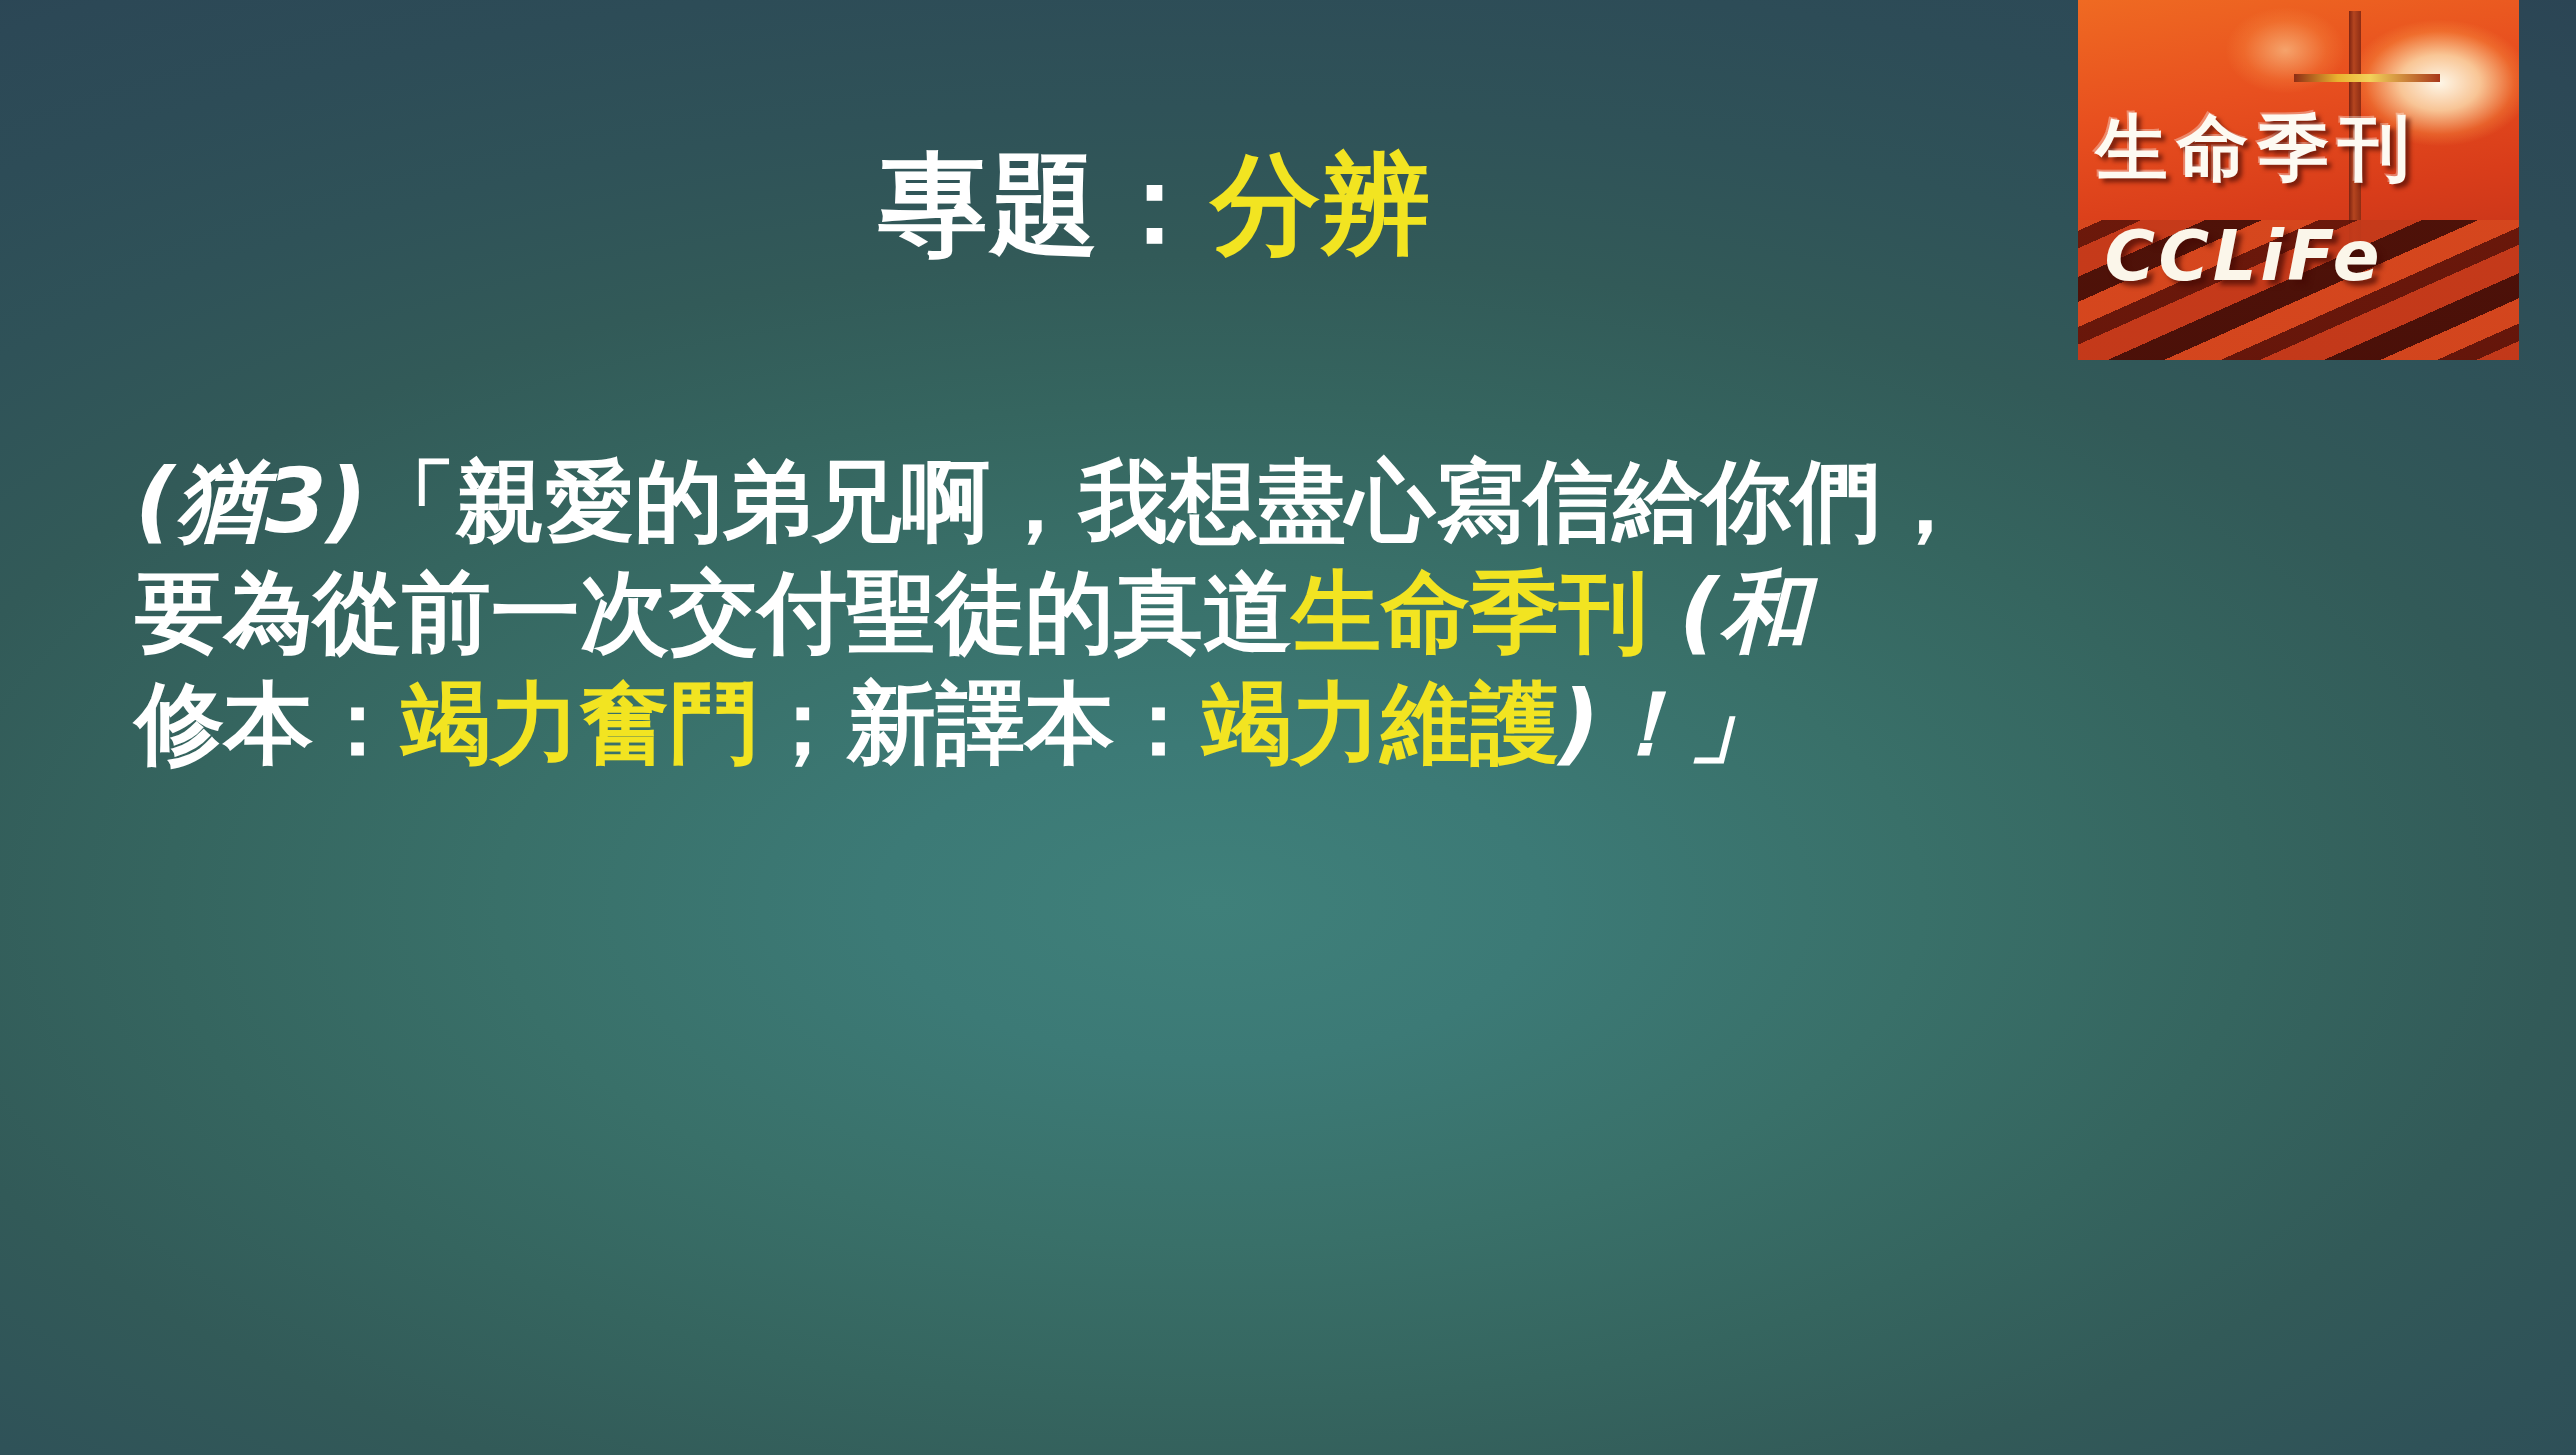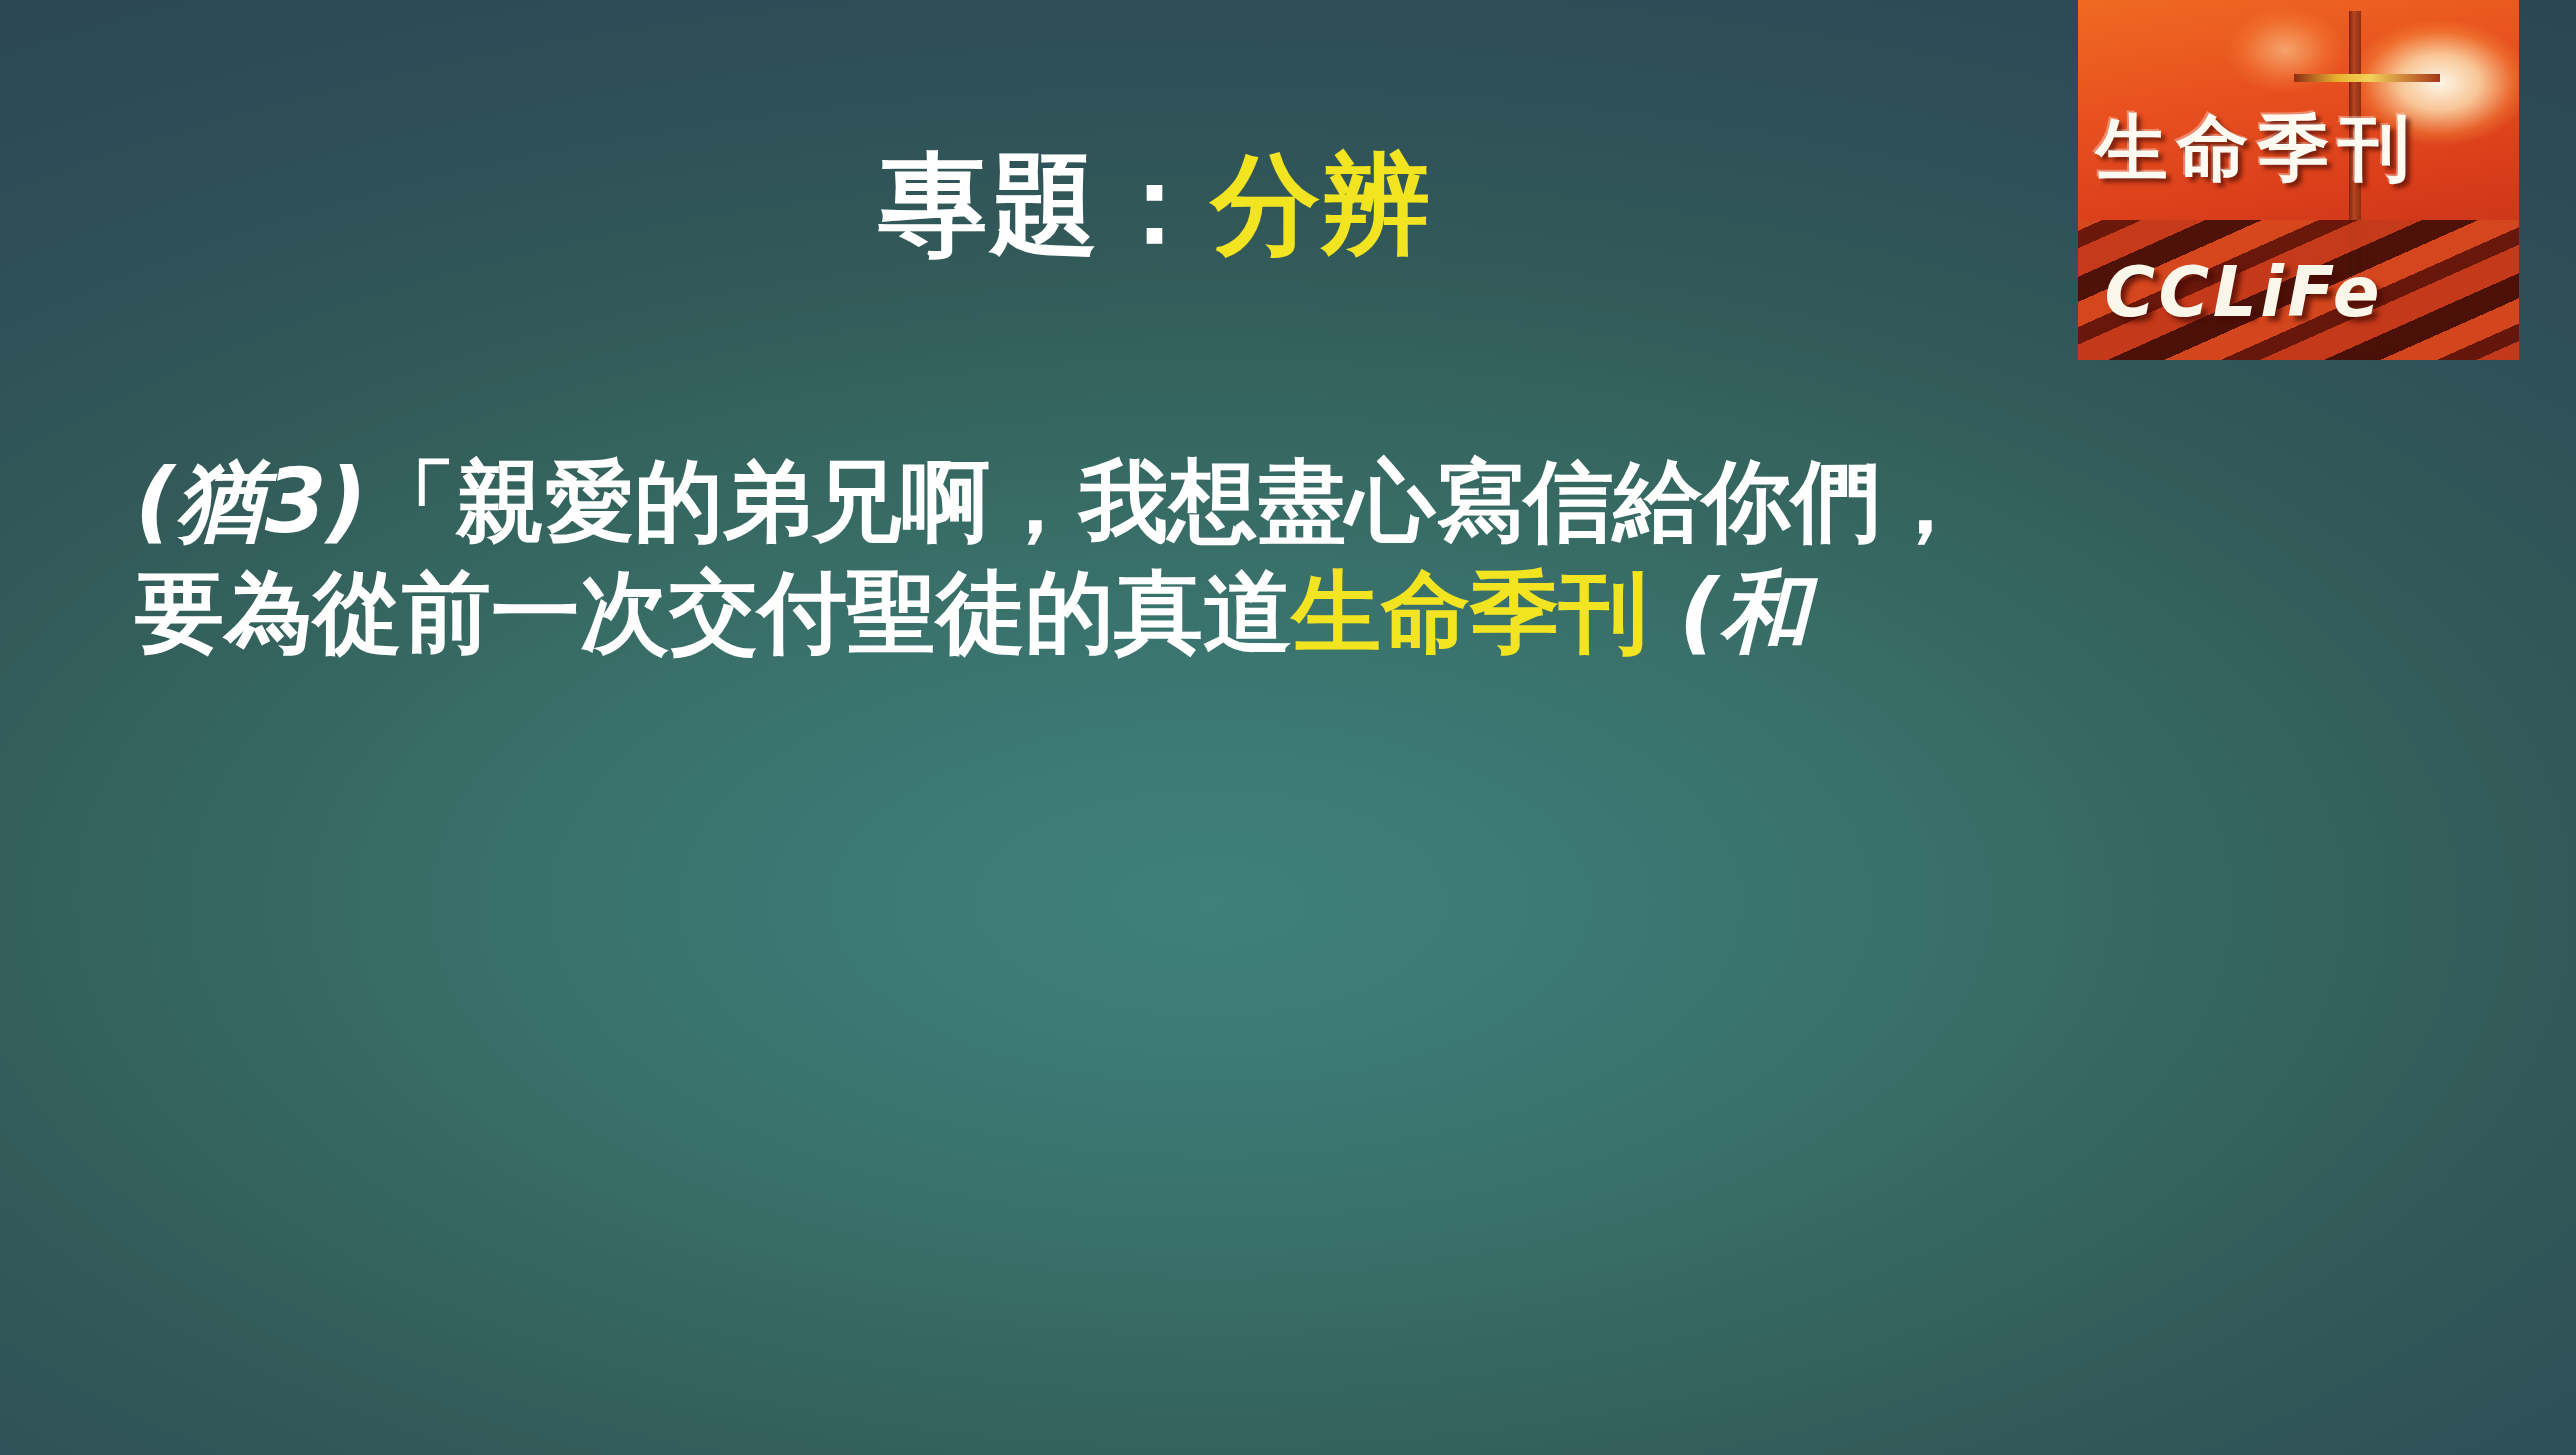--- a/index.html
+++ b/index.html
@@ -100,21 +100,20 @@
     left: 6%;
     top: 60%;
     color: #fbf6ea;
     font-size: 69px;
     font-weight: bold;
     font-style: italic;
     letter-spacing: 3.5px;
     text-shadow: 5.3px 5.3px 5.3px rgba(70,10,4,0.7);
     font-family: "DejaVu Sans", "Liberation Sans", sans-serif;
     white-space: nowrap;
-    margin-top: 36px;
   }
 
   
   #title {
     position: absolute;
     left: 0;
     top: 148px;
     width: 2576px;
     text-align: center;
     padding-right: 265px;
@@ -158,16 +157,17 @@
     <div class="logo-en">CCLiFe</div>
   </div>
 
   <div id="title">
     <span>專題：</span><span class="hl">分辨</span>
   </div>
 
   <div id="body-text">
     <div class="line"><span class="ref">(猶3)</span><span>「親愛的弟兄啊，我想盡心寫信給你們，</span></div>
     <div class="line"><span>要為從前一次交付聖徒的真道</span><span class="hl">生命季刊</span><span class="paren"> (和</span></div>
+    <div class="line"><span>修本：</span><span class="hl">竭力奮鬥</span><span>；新譯本：</span><span class="hl">竭力維護</span><span class="paren">)！」</span></div>
   </div>
 
 </div>
 
 
 </body></html>

